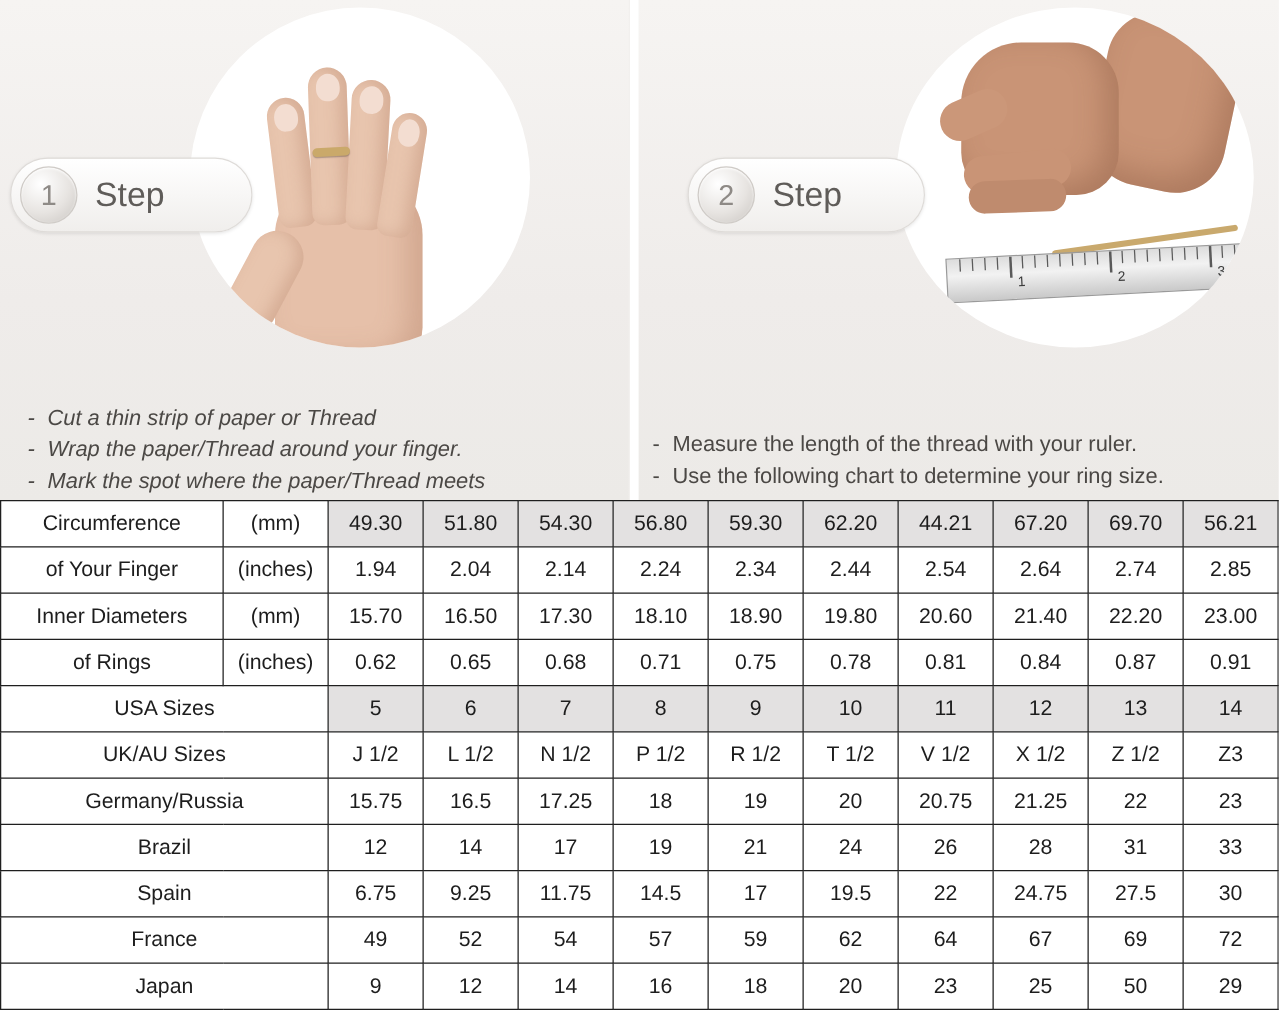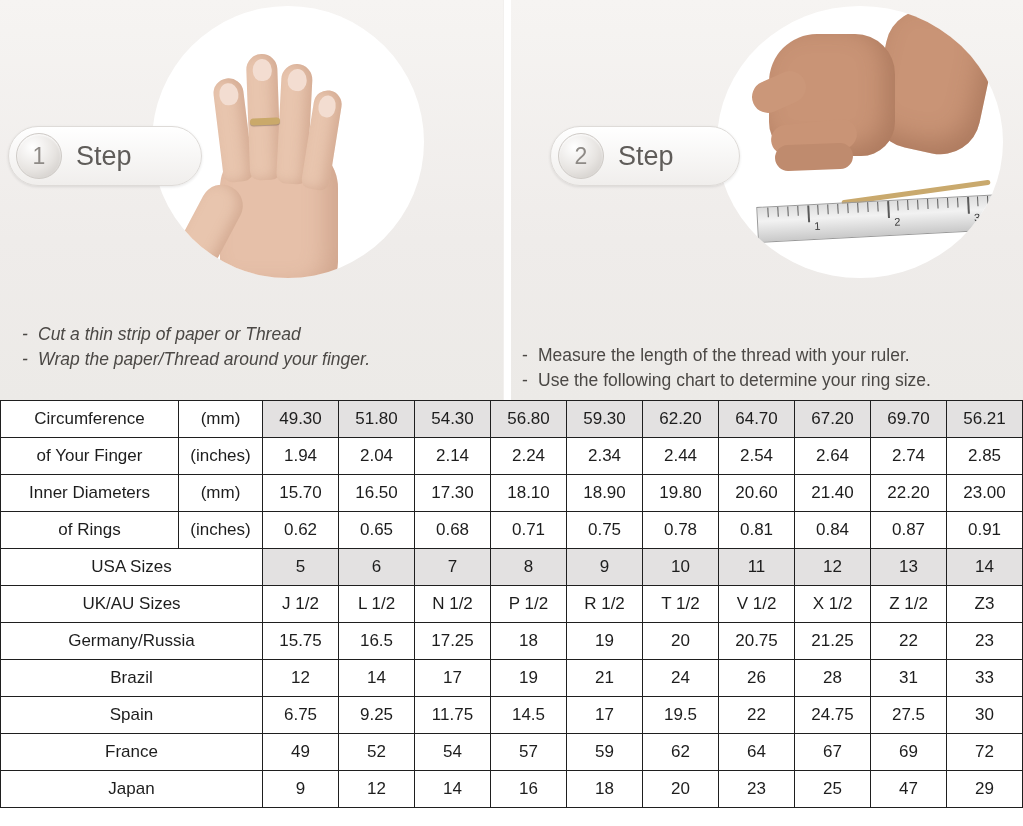--- a/index.html
+++ b/index.html
@@ -367,20 +367,21 @@
       <div class="step-word">Step</div>
     </div>
     <div class="step-badge right">
       <div class="step-num">2</div>
       <div class="step-word">Step</div>
     </div>
 
     <div class="bullets left">
       <div class="row"><span class="dash">-</span><span>Cut a thin strip of paper or Thread</span></div>
       <div class="row"><span class="dash">-</span><span>Wrap the paper/Thread around your finger.</span></div>
+      <div class="row"><span class="dash">-</span><span>Mark the spot where the paper/Thread meets</span></div>
     </div>
     <div class="bullets right">
       <div class="row"><span class="dash">-</span><span>Measure the length of the thread with your ruler.</span></div>
       <div class="row"><span class="dash">-</span><span>Use the following chart to determine your ring size.</span></div>
     </div>
   </div>
 
   <div class="table-wrap">
     <table class="sizes">
       <colgroup>
@@ -401,21 +402,21 @@
 
         <tr>
           <td class="label-main" rowspan="1">Circumference</td>
           <td class="unit">(mm)</td>
           <td class="shaded">49.30</td>
           <td class="shaded">51.80</td>
           <td class="shaded">54.30</td>
           <td class="shaded">56.80</td>
           <td class="shaded">59.30</td>
           <td class="shaded">62.20</td>
-          <td class="shaded">64.70</td>
+          <td class="shaded">44.21</td>
           <td class="shaded">67.20</td>
           <td class="shaded">69.70</td>
           <td class="shaded">56.21</td>
         </tr>
         <tr>
           <td class="label-main">of Your Finger</td>
           <td class="unit">(inches)</td>
           <td>1.94</td>
           <td>2.04</td>
           <td>2.14</td>
@@ -544,20 +545,20 @@
         <tr>
           <td class="label-left" colspan="2">Japan</td>
           <td>9</td>
           <td>12</td>
           <td>14</td>
           <td>16</td>
           <td>18</td>
           <td>20</td>
           <td>23</td>
           <td>25</td>
-          <td>47</td>
+          <td>50</td>
           <td>29</td>
         </tr>
       </tbody>
     </table>
   </div>
 
 </div>
 
 </body></html>

